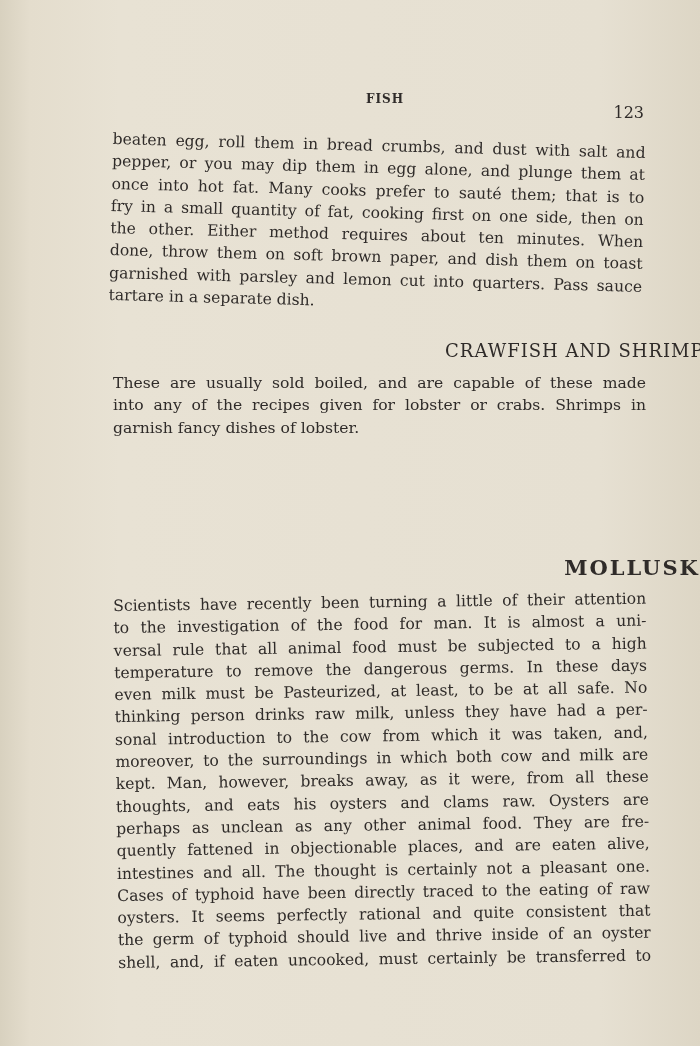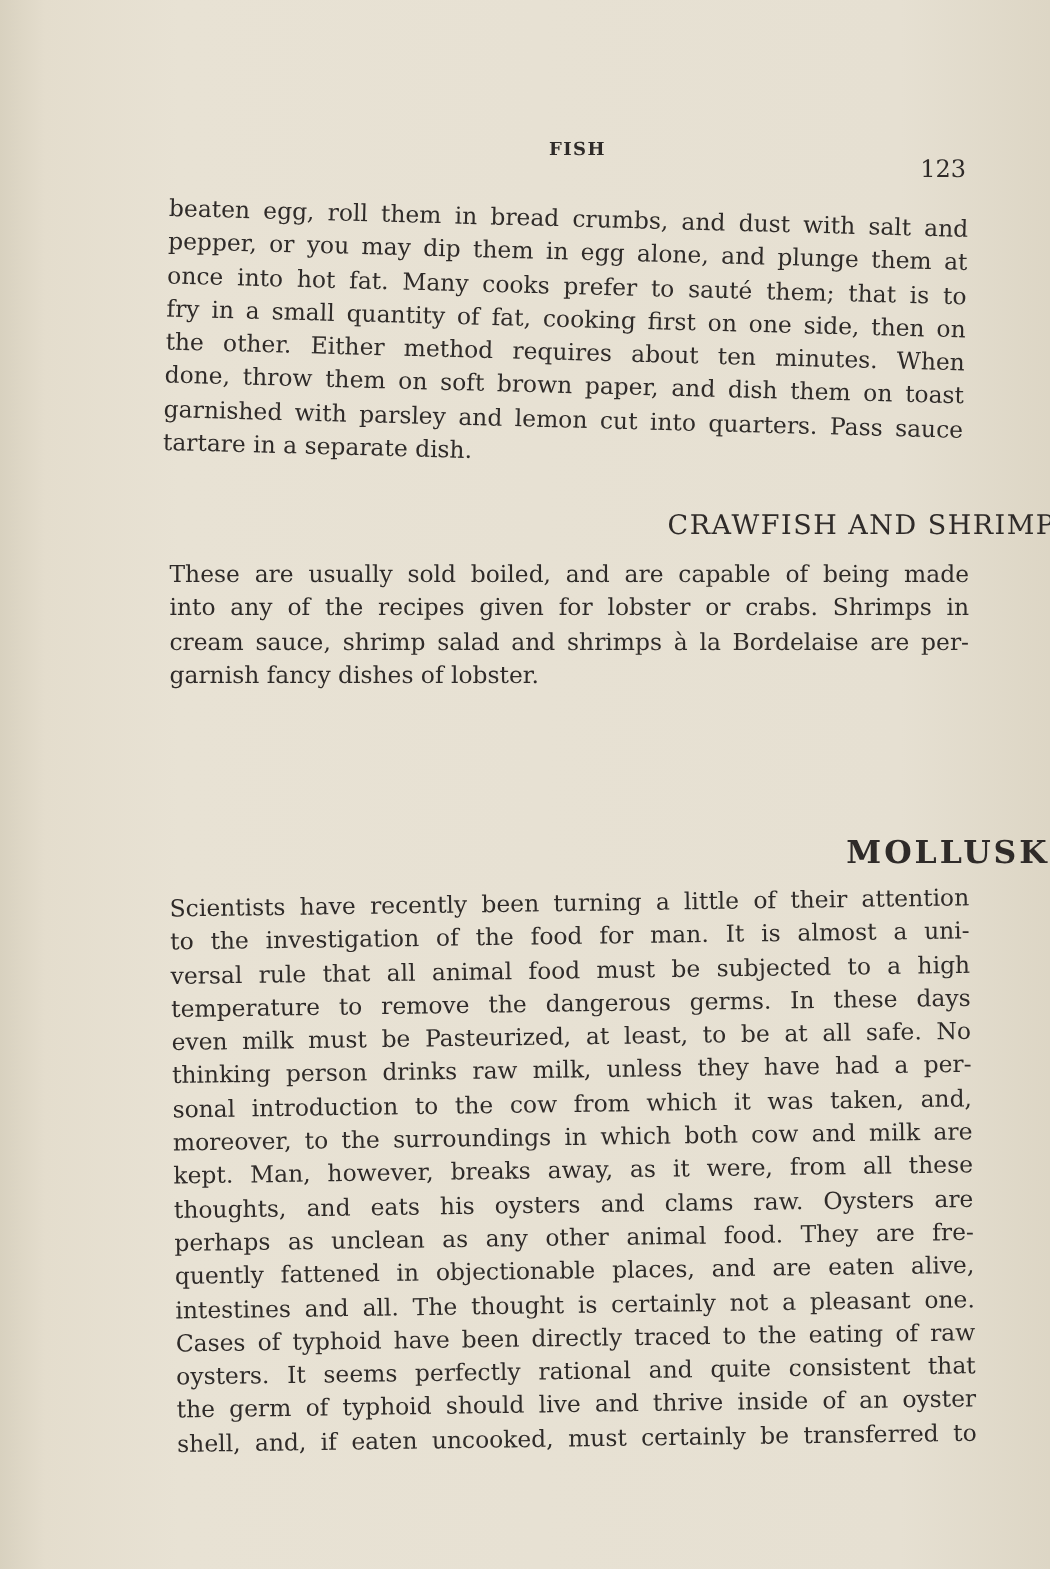--- a/index.html
+++ b/index.html
@@ -52,23 +52,22 @@
     <span class="line">fry in a small quantity of fat, cooking first on one side, then on</span>
     <span class="line">the other.  Either method requires about ten minutes.  When</span>
     <span class="line">done, throw them on soft brown paper, and dish them on toast</span>
     <span class="line">garnished with parsley and lemon cut into quarters.  Pass sauce</span>
     <span class="line last">tartare in a separate dish.</span>
   </div>
 
   <div class="h2" style="top:340px;">CRAWFISH AND SHRIMPS</div>
 
   <div class="para p2">
-    <span class="line">These are usually sold boiled, and are capable of being made</span>
+    <span class="line">These are usually sold boiled, and are capable of these made</span>
     <span class="line">into any of the recipes given for lobster or crabs.  Shrimps in</span>
-    <span class="line">cream sauce, shrimp salad and shrimps à la Bordelaise are per-</span>
     <span class="line last">garnish fancy dishes of lobster.</span>
   </div>
 
   <div class="h1" style="top:555px;">MOLLUSKS</div>
 
   <div class="para p3">
     <span class="line">Scientists have recently been turning a little of their attention</span>
     <span class="line">to the investigation of the food for man.  It is almost a uni-</span>
     <span class="line">versal rule that all animal food must be subjected to a high</span>
     <span class="line">temperature to remove the dangerous germs.  In these days</span>

